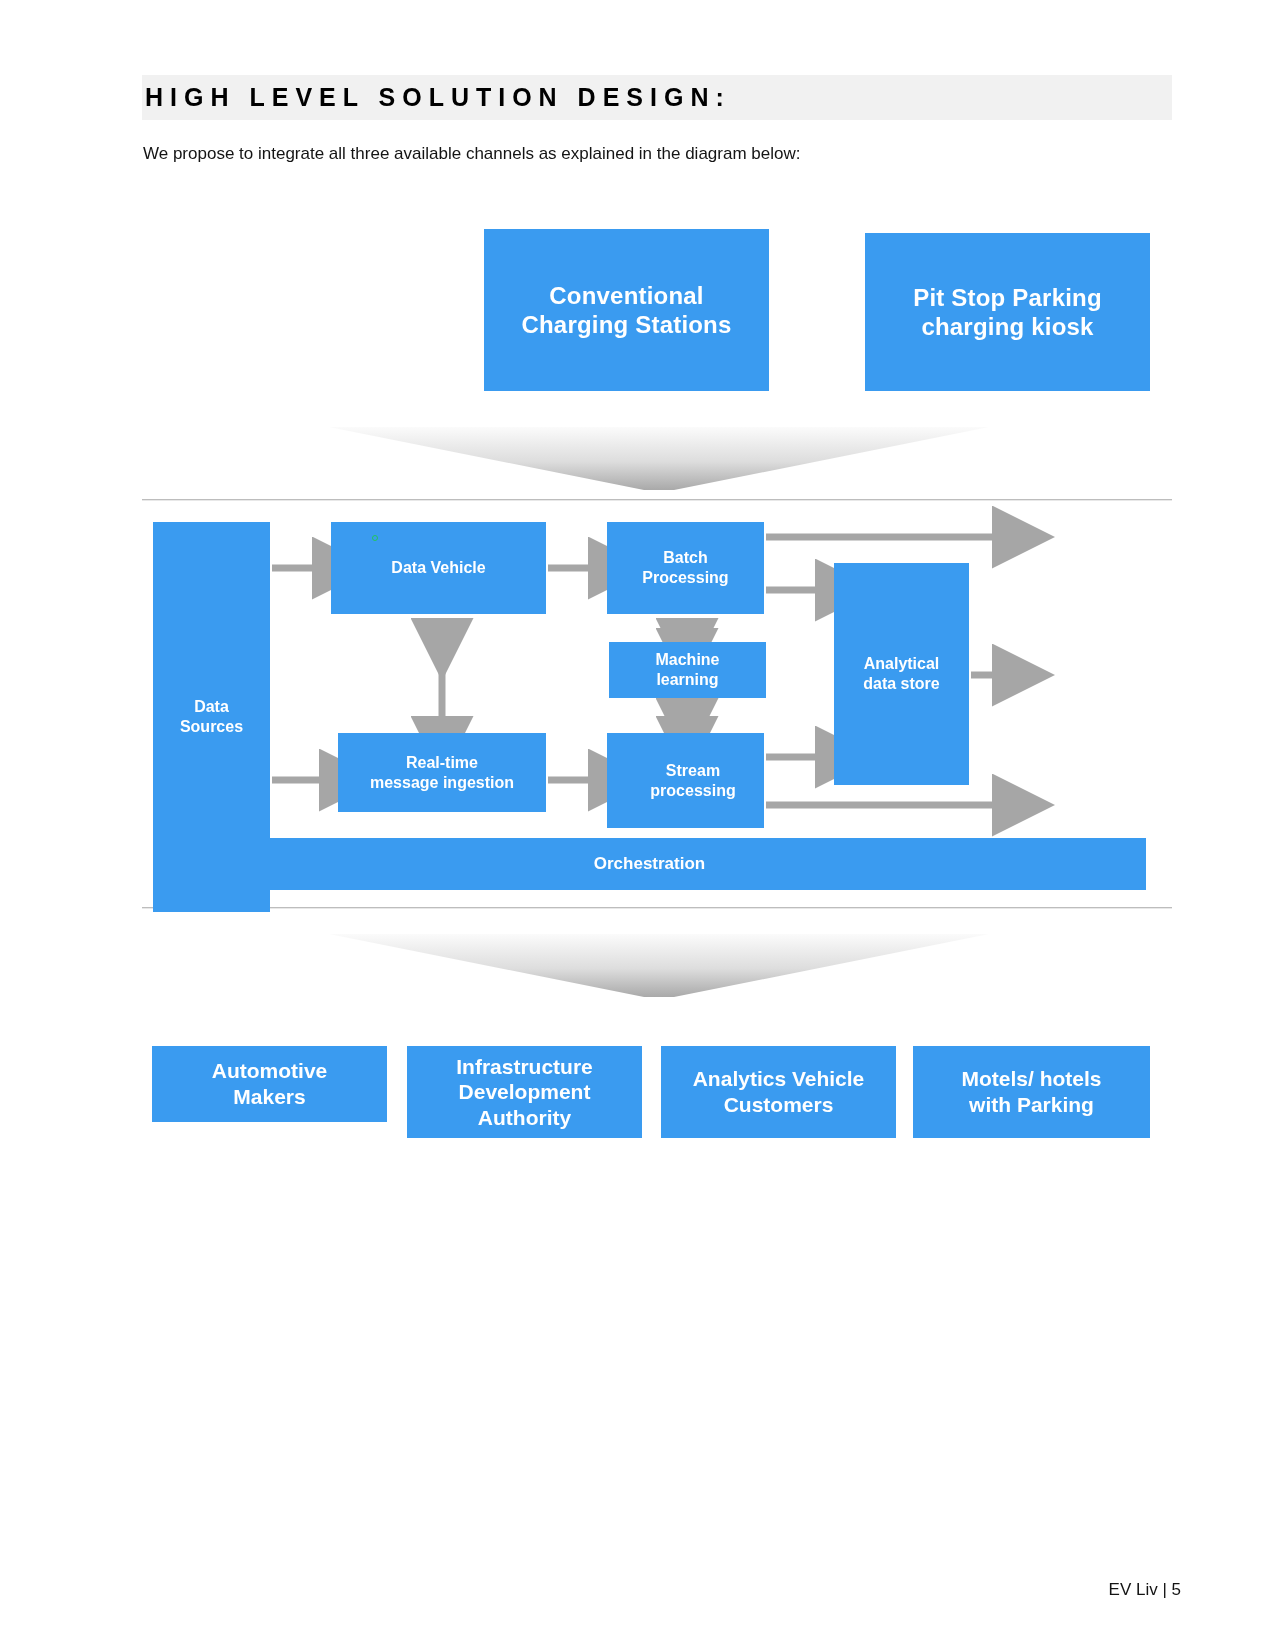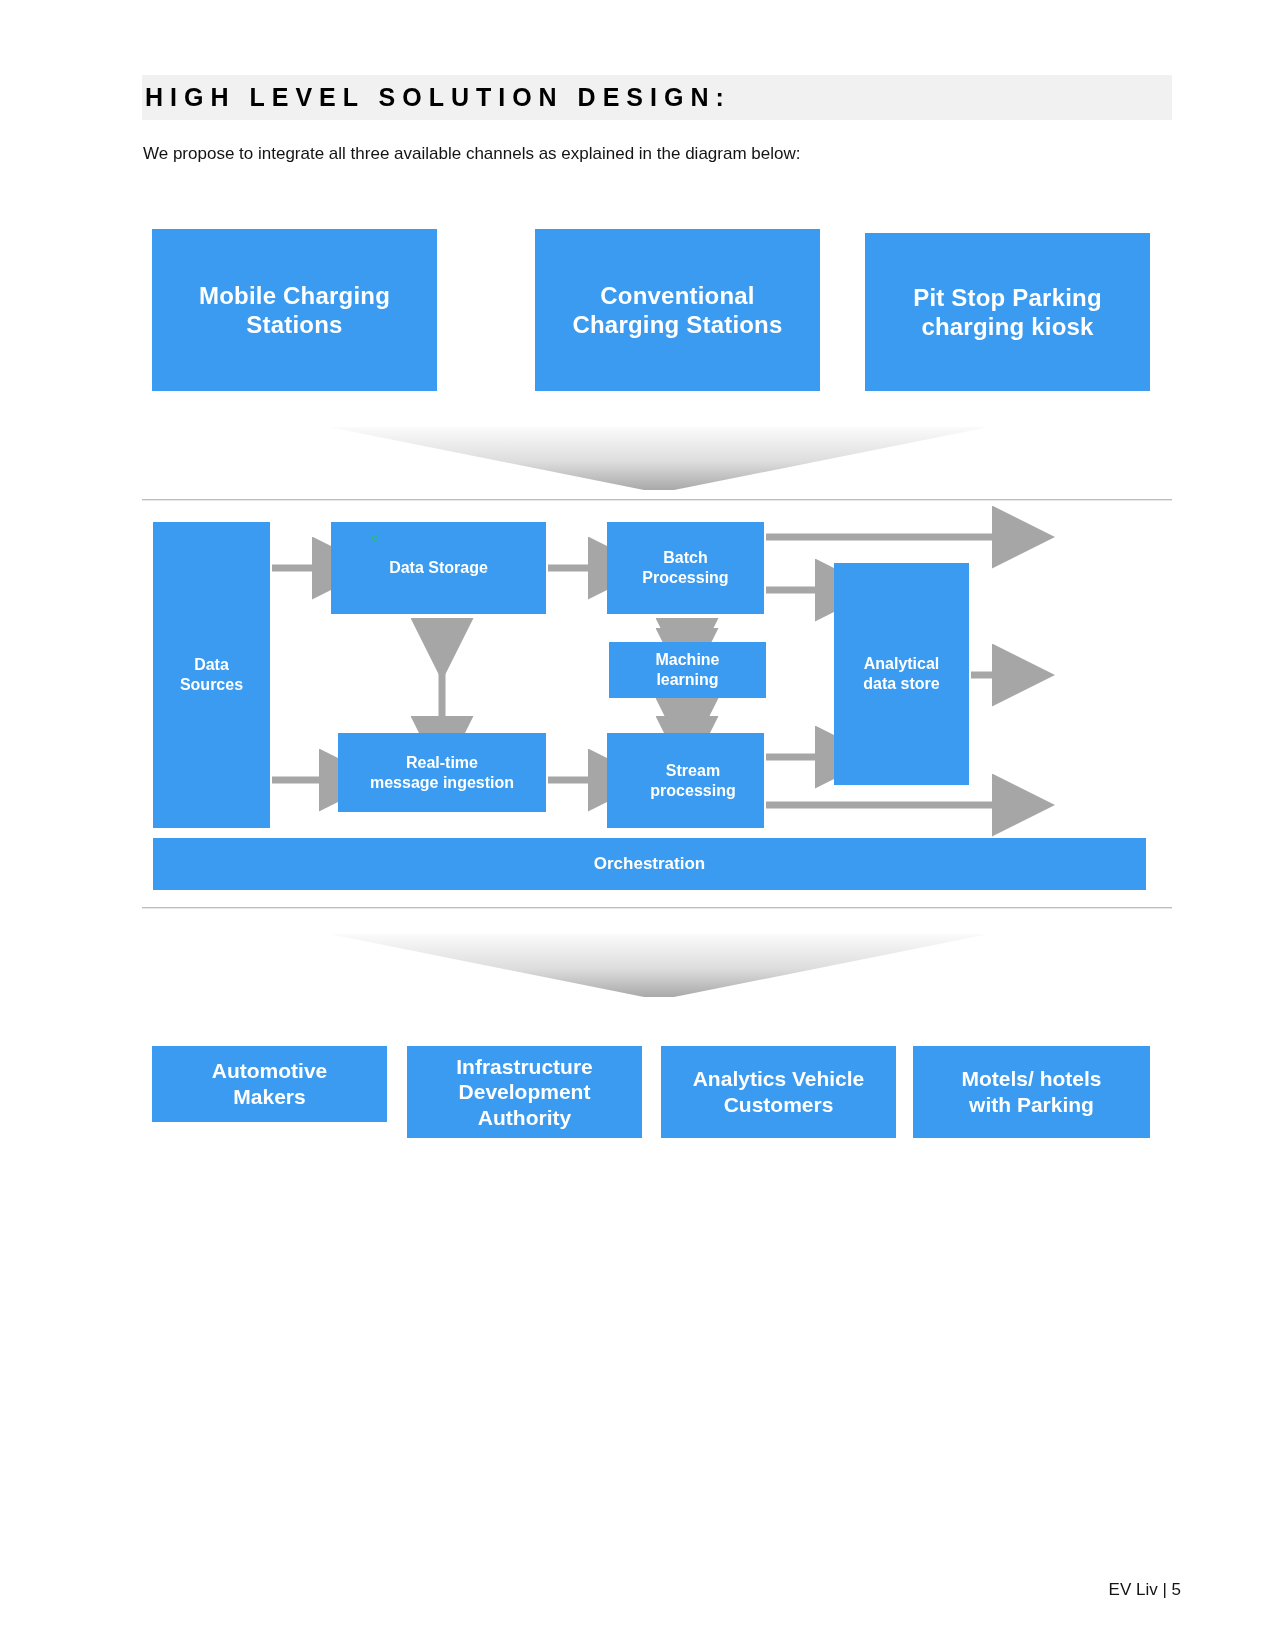--- a/index.html
+++ b/index.html
@@ -38,42 +38,42 @@
     color:#ffffff;
     display:flex; align-items:center; justify-content:center;
     text-align:center;
     line-height:1.22;
     white-space:pre-line;
   }
 
   
   .chan { font-size:24px; font-weight:600; letter-spacing:0.2px; }
   #chan0 { left:128px;  top:229px; width:285px; height:162px; }
-  #chan1 { left:511px;  top:229px; width:285px; height:162px; }
+  #chan1 { left:460px;  top:229px; width:285px; height:162px; }
   #chan2 { left:841px;  top:233px; width:285px; height:158px; }
 
   
   .chevron { position:absolute; }
   .chevron svg { display:block; }
   #chevron-top    { left:305px; top:425px;  width:660px; height:65px; }
   #chevron-bottom { left:305px; top:932px;  width:660px; height:65px; }
 
   
   .rule {
     position:absolute; left:118px; width:1030px; height:2px;
     background:linear-gradient(to bottom,#bdbdbd 0,#bdbdbd 1px,#e8e8e8 1px,#e8e8e8 2px);
   }
   #rule-top    { top:499px; }
   #rule-bottom { top:907px; }
 
   
   .arch { position:absolute; left:118px; top:505px; width:1030px; height:400px; }
 
   .node { font-size:16px; font-weight:600; }
-  #n-data-sources   { left:11px;  top:17px;  width:117px; height:306px; }
+  #n-data-sources   { left:11px;  top:17px;  width:117px; height:390px; }
   #n-data-storage   { left:189px; top:17px;  width:215px; height:92px;  }
   #n-realtime       { left:196px; top:228px; width:208px; height:79px;  }
   #n-batch          { left:465px; top:17px;  width:157px; height:92px;  }
   #n-ml             { left:467px; top:137px; width:157px; height:56px;  }
   #n-stream         { left:465px; top:228px; width:157px; height:95px;padding-left:15px;  }
   #n-analytical     { left:692px; top:58px;  width:135px; height:222px; }
   #n-analytics      { left:869px; top:17px;  width:135px; height:306px; }
   #n-orchestration  { left:11px;  top:333px; width:993px; height:52px; font-size:17px; }
 
   
@@ -103,22 +103,20 @@
 <body>
 
 <div class="page">
 
   <div class="heading-band">
     <span class="heading-text">HIGH LEVEL SOLUTION DESIGN:</span>
   </div>
 
   <p class="intro">We propose to integrate all three available channels as explained in the diagram below:</p>
 
-  <div class="bluebox chan" id="chan0">Mobile Charging
-Stations</div>
   <div class="bluebox chan" id="chan1">Conventional
 Charging Stations</div>
   <div class="bluebox chan" id="chan2">Pit Stop Parking
 charging kiosk</div>
 
   <div class="chevron" id="chevron-top">
     <svg viewBox="0 0 660 65" width="660" height="65" preserveAspectRatio="none">
       <defs>
         <linearGradient id="chevGradTop" x1="0" y1="0" x2="0" y2="1">
           <stop offset="0%" stop-color="#fbfbfb"></stop>
@@ -168,21 +166,21 @@
       <g stroke="#a6a6a6" stroke-width="7" fill="none" marker-end="url(#ah)" marker-start="url(#ahu)">
         <line x1="300" y1="120" x2="300" y2="218"></line>
 
         <line x1="545" y1="120" x2="545" y2="130"></line>
         <line x1="545" y1="200" x2="545" y2="218"></line>
       </g>
     </svg>
 
     <div class="bluebox node" id="n-data-sources">Data
 Sources</div>
-    <div class="bluebox node" id="n-data-storage">Data Storage</div>
+    <div class="bluebox node" id="n-data-storage">Data Vehicle</div>
     <div class="bluebox node" id="n-realtime">Real-time
 message ingestion</div>
     <div class="bluebox node" id="n-batch">Batch
 Processing</div>
     <div class="bluebox node" id="n-ml">Machine
 learning</div>
     <div class="bluebox node" id="n-stream">Stream
 processing</div>
     <div class="bluebox node" id="n-analytical">Analytical
 data store</div>

